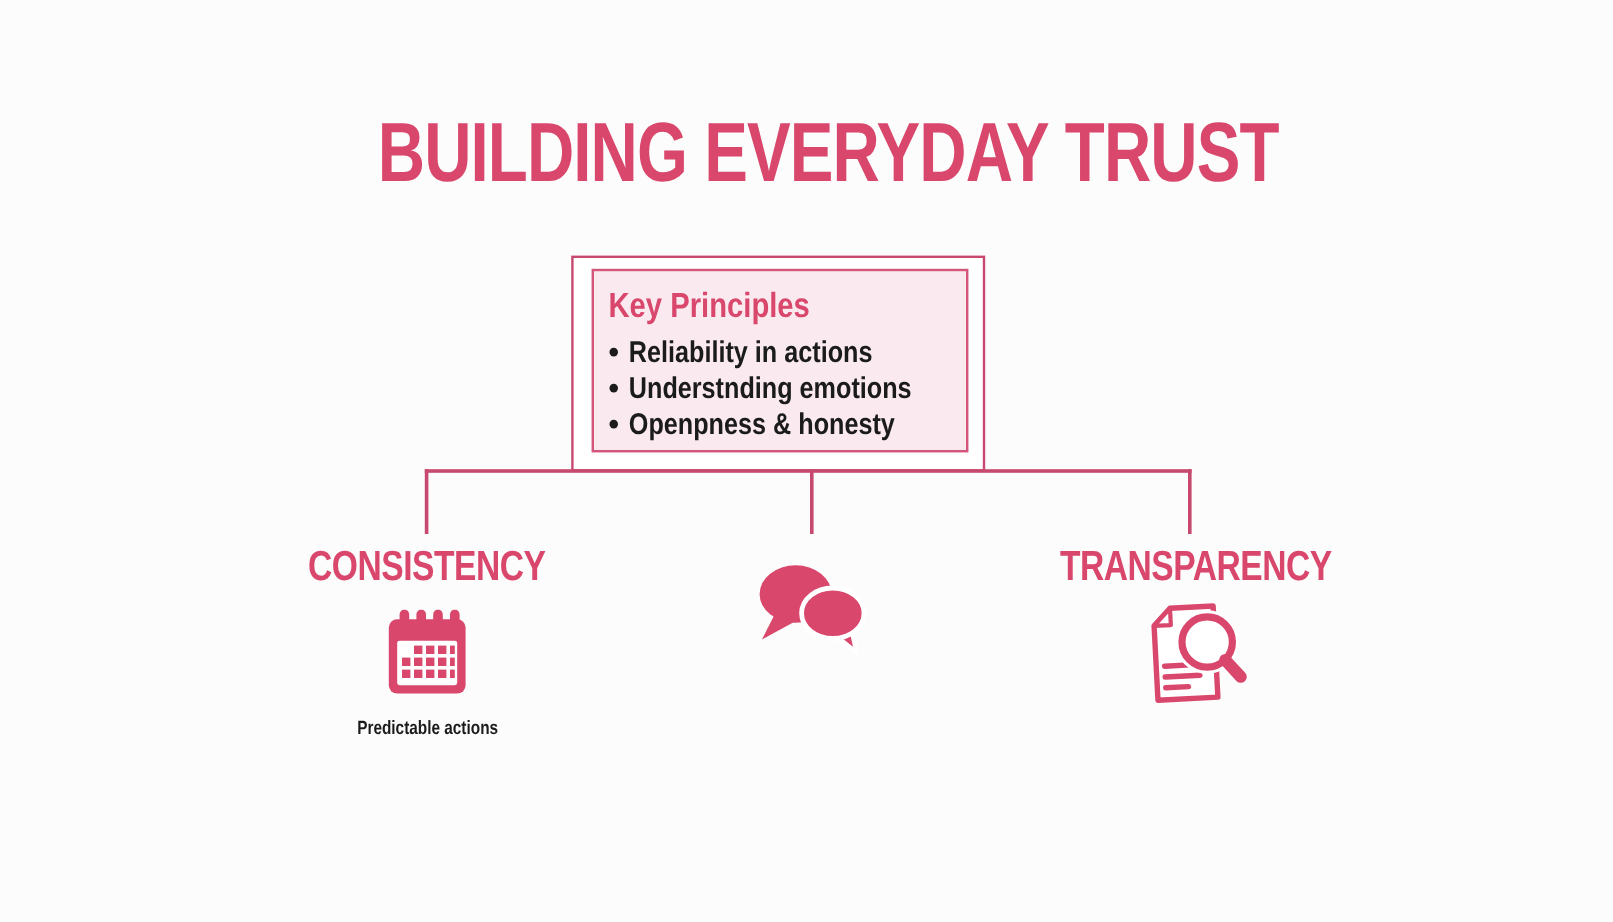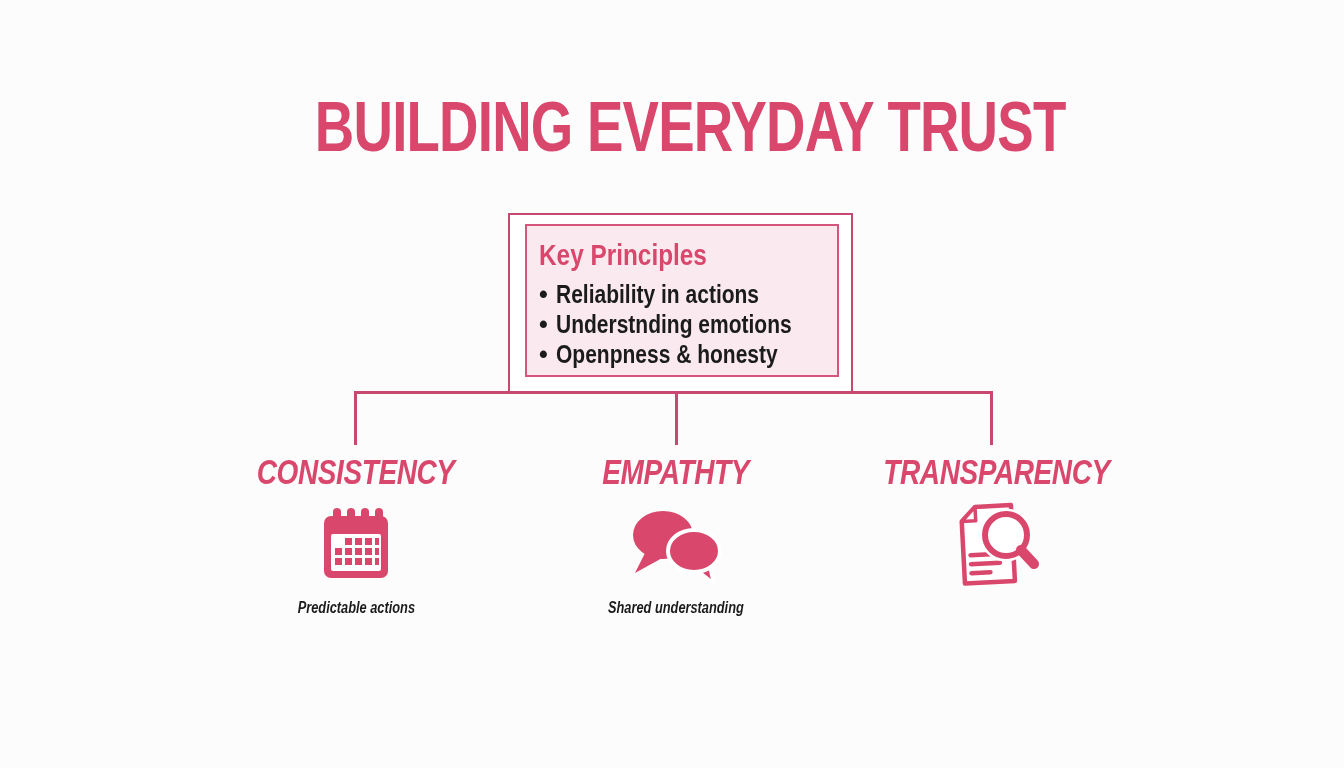--- a/index.html
+++ b/index.html
@@ -37,21 +37,21 @@
     font-weight: 700;
     line-height: 1.0;
     letter-spacing: -1px;
     color: #d9476c;
     margin-left: 18px;
   }
   .main-title .condensed { transform: scaleX(0.78); }
   
   .kp-outer {
     position: absolute;
-    left: 508px; top: 213px;
+    left: 476px; top: 213px;
     width: 345px; height: 180px;
     background: #ffffff;
     border: 2px solid #c8496f;
   }
   .kp-inner {
     position: absolute;
     left: 15px; top: 9px; right: 12px; bottom: 14px;
     background: #faeaef;
     border: 2px solid #d4567c;
     padding: 12px 0 0 12px;
@@ -89,21 +89,20 @@
   .line-v.drop-3 { left: 990px; }
   
   .pillar {
     position: absolute;
     top: 452px;
     width: 320px;
     display: flex;
     flex-direction: column;
     align-items: center;
     text-align: center;
-    font-style: italic;
   }
   .pillar-1 { left: 196px; }
   .pillar-2 { left: 516px; }
   .pillar-3 { left: 837px; }
   .pillar-heading {
     font-size: 35px;
     font-weight: 700;
     color: #d9476c;
     line-height: 40px;
     letter-spacing: -0.5px;
@@ -178,30 +177,28 @@
         <rect x="23" y="50" width="7" height="7" fill="#d9476c"></rect>
         <rect x="33" y="50" width="7" height="7" fill="#d9476c"></rect>
         <rect x="43" y="50" width="7" height="7" fill="#d9476c"></rect>
         <rect x="53" y="50" width="4" height="7" fill="#d9476c"></rect>
       </svg>
     </div>
     <div class="pillar-desc"><span class="condensed">Predictable actions</span></div>
   </div>
 
   <div class="pillar pillar-2">
-    <div class="pillar-heading"><span class="condensed">EMPATHTY</span></div>
     <div class="pillar-icon">
       <svg width="100" height="80" viewBox="0 0 100 80" xmlns="http://www.w3.org/2000/svg">
         <polygon points="20,46 9,68 38,52" fill="#d9476c"></polygon>
         <ellipse cx="37" cy="30" rx="30" ry="24" fill="#d9476c"></ellipse>
         <polygon points="64,60 88,79 82,52" fill="#d9476c" stroke="#ffffff" stroke-width="4" stroke-linejoin="round"></polygon>
         <ellipse cx="68" cy="46" rx="26" ry="21" fill="#d9476c" stroke="#ffffff" stroke-width="4"></ellipse>
       </svg>
     </div>
-    <div class="pillar-desc"><span class="condensed">Shared understanding</span></div>
   </div>
 
   <div class="pillar pillar-3">
     <div class="pillar-heading"><span class="condensed">TRANSPARENCY</span></div>
     <div class="pillar-icon">
       <svg width="88" height="90" viewBox="0 0 88 90" xmlns="http://www.w3.org/2000/svg">
         <g transform="rotate(-3 40 45)">
           <path d="M 24 6 L 60 6 L 60 82 L 10 82 L 10 20 Z" fill="#ffffff" stroke="#d9476c" stroke-width="4.5" stroke-linejoin="round"></path>
           <path d="M 24 6 L 24 20 L 10 20 Z" fill="#ffffff" stroke="#d9476c" stroke-width="3.5" stroke-linejoin="round"></path>
           <line x1="17" y1="54" x2="42" y2="54" stroke="#d9476c" stroke-width="4.5" stroke-linecap="round"></line>

